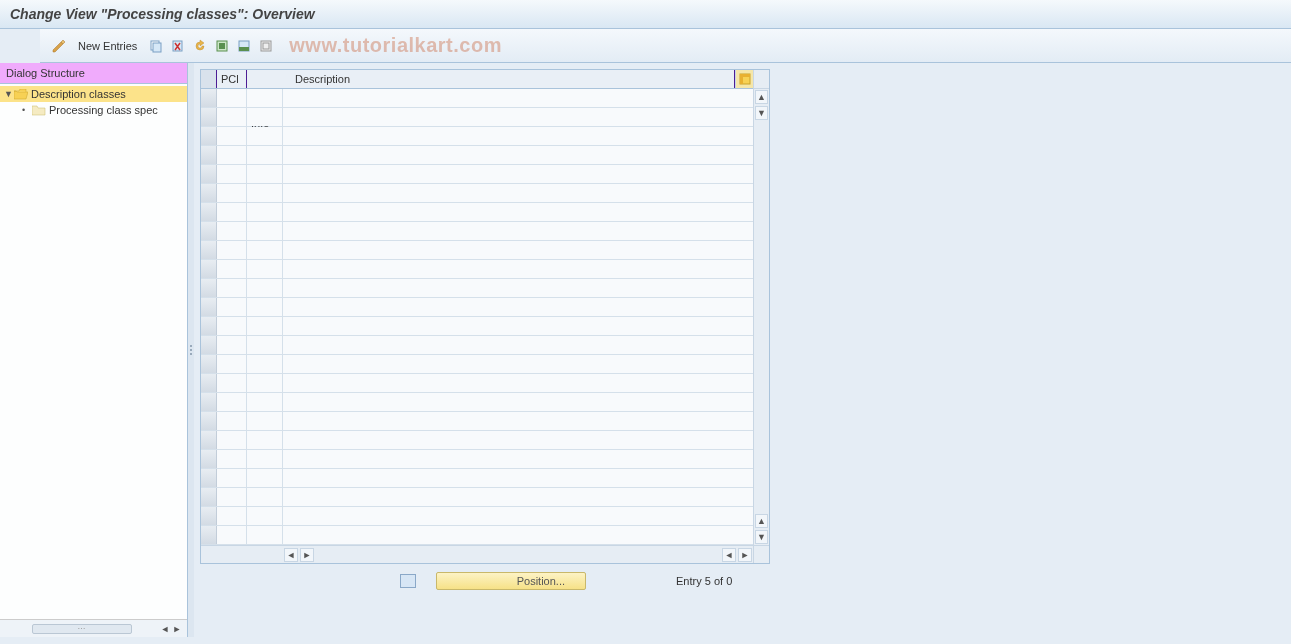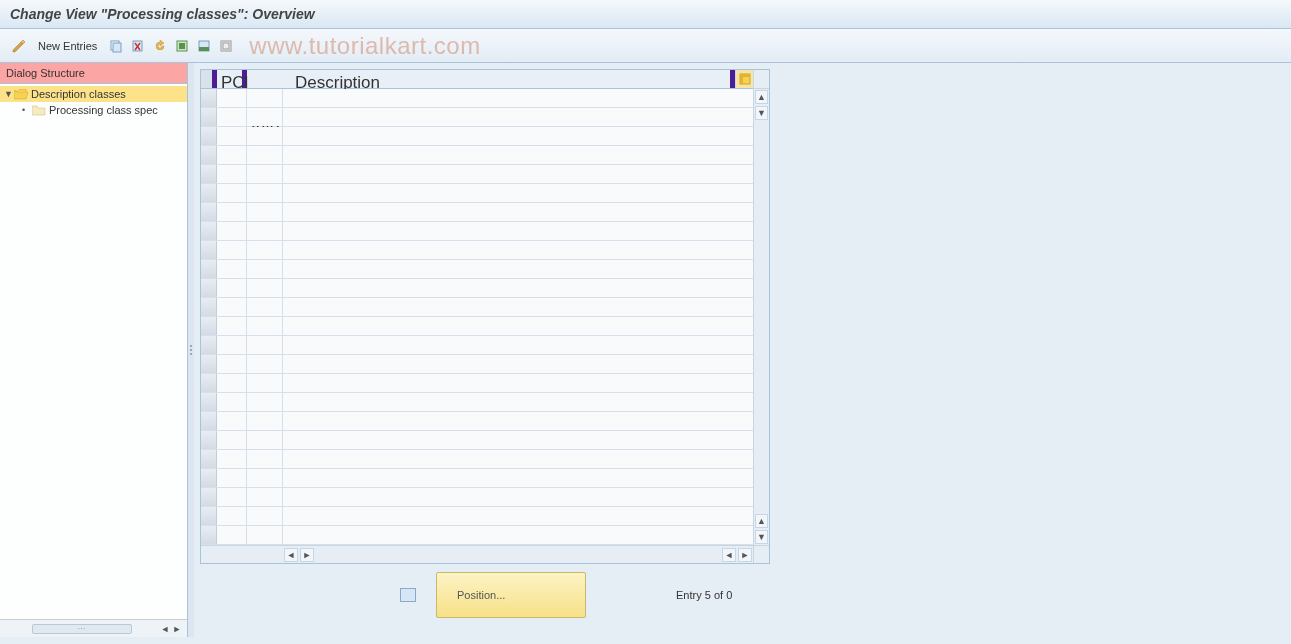--- a/index.html
+++ b/index.html
@@ -22,57 +22,58 @@
   color: #444;
 }
 .toolbar {
   background: linear-gradient(#f4f8fc, #e3ecf5);
   border-bottom: 1px solid #a9c3db;
   padding: 6px 10px;
   display: flex;
   align-items: center;
   gap: 4px;
   height: 34px;
+  margin-left: 40px;
 }
 .toolbar .btn {
   display: inline-flex;
   align-items: center;
   justify-content: center;
   width: 18px;
   height: 18px;
   cursor: pointer;
 }
 .toolbar .text-btn {
   font-size: 11px;
   cursor: pointer;
   padding: 2px 6px;
   color: #333;
 }
 .watermark {
-  font-size: 24px;
-  font-weight: normal;
+  font-size: 20px;
+  font-weight: bold;
   color: rgba(200, 100, 60, 0.4);
   margin-left: 10px;
   font-style: normal;
   letter-spacing: 0.5px;
 }
 .main-layout {
   display: flex;
   height: calc(100% - 70px);
 }
 .sidebar {
   width: 188px;
   border-right: 1px solid #a9c3db;
   background: #e9f1f8;
   display: flex;
   flex-direction: column;
   position: relative;
 }
 .sidebar-title {
-  background: #fca5a5;
+  background: #f0abfc;
   border-bottom: 1px solid #a9c3db;
   padding: 4px 6px;
   font-size: 11px;
 }
 .tree {
   flex: 1;
   background: #fdfefe;
   overflow: hidden;
   padding-top: 2px;
 }
@@ -153,23 +154,23 @@
 .grid-main {
   flex: 1;
 }
 .grid-header {
   display: flex;
   background: #e9eff6;
   border-bottom: 1px solid #a9c3db;
   height: 19px;
 }
 .grid-header .col {
-  border-right: 5px solid #4c1d95;
+  border-right: 1px solid #4c1d95;
   padding: 3px 4px;
-  font-size: 17px;
+  font-size: 11px;
   color: #333;
 }
 .row-sel-head { width: 16px; background:#d9e2ec;}
 .col-pcl { width: 30px; }
 .col-info { width: 36px; margin-top: 44px; }
 .col-desc { flex: 1; margin-left: 8px; }
 .grid-header .config {
   width: 18px;
   display: flex;
   align-items: center;
@@ -226,30 +227,30 @@
 .footer-bar {
   display: flex;
   align-items: center;
   margin-top: 8px;
   padding-left: 200px;
   gap: 20px;
 }
 .position-btn {
   background: linear-gradient(#fdf3c5, #f6e187);
   border: 1px solid #c9b86a;
-  padding: 16px 20px;
+  padding: 2px 20px;
   font-size: 11px;
   color: #555;
   cursor: pointer;
   display: flex;
   align-items: center;
   gap: 6px;
   border-radius: 2px;
   width: 150px;
-  justify-content: flex-start;
+  justify-content: flex-end;
 }
 .pos-icon-box{
   width:16px;height:14px;
   background:#d7e6f5;border:1px solid #8aa8c8;
   display:inline-block;
 }
 .entry-label { font-size: 11px; color: #333; padding-left: 70px;}
 .splitter {
   width: 6px;
   background: #dce6f0;

